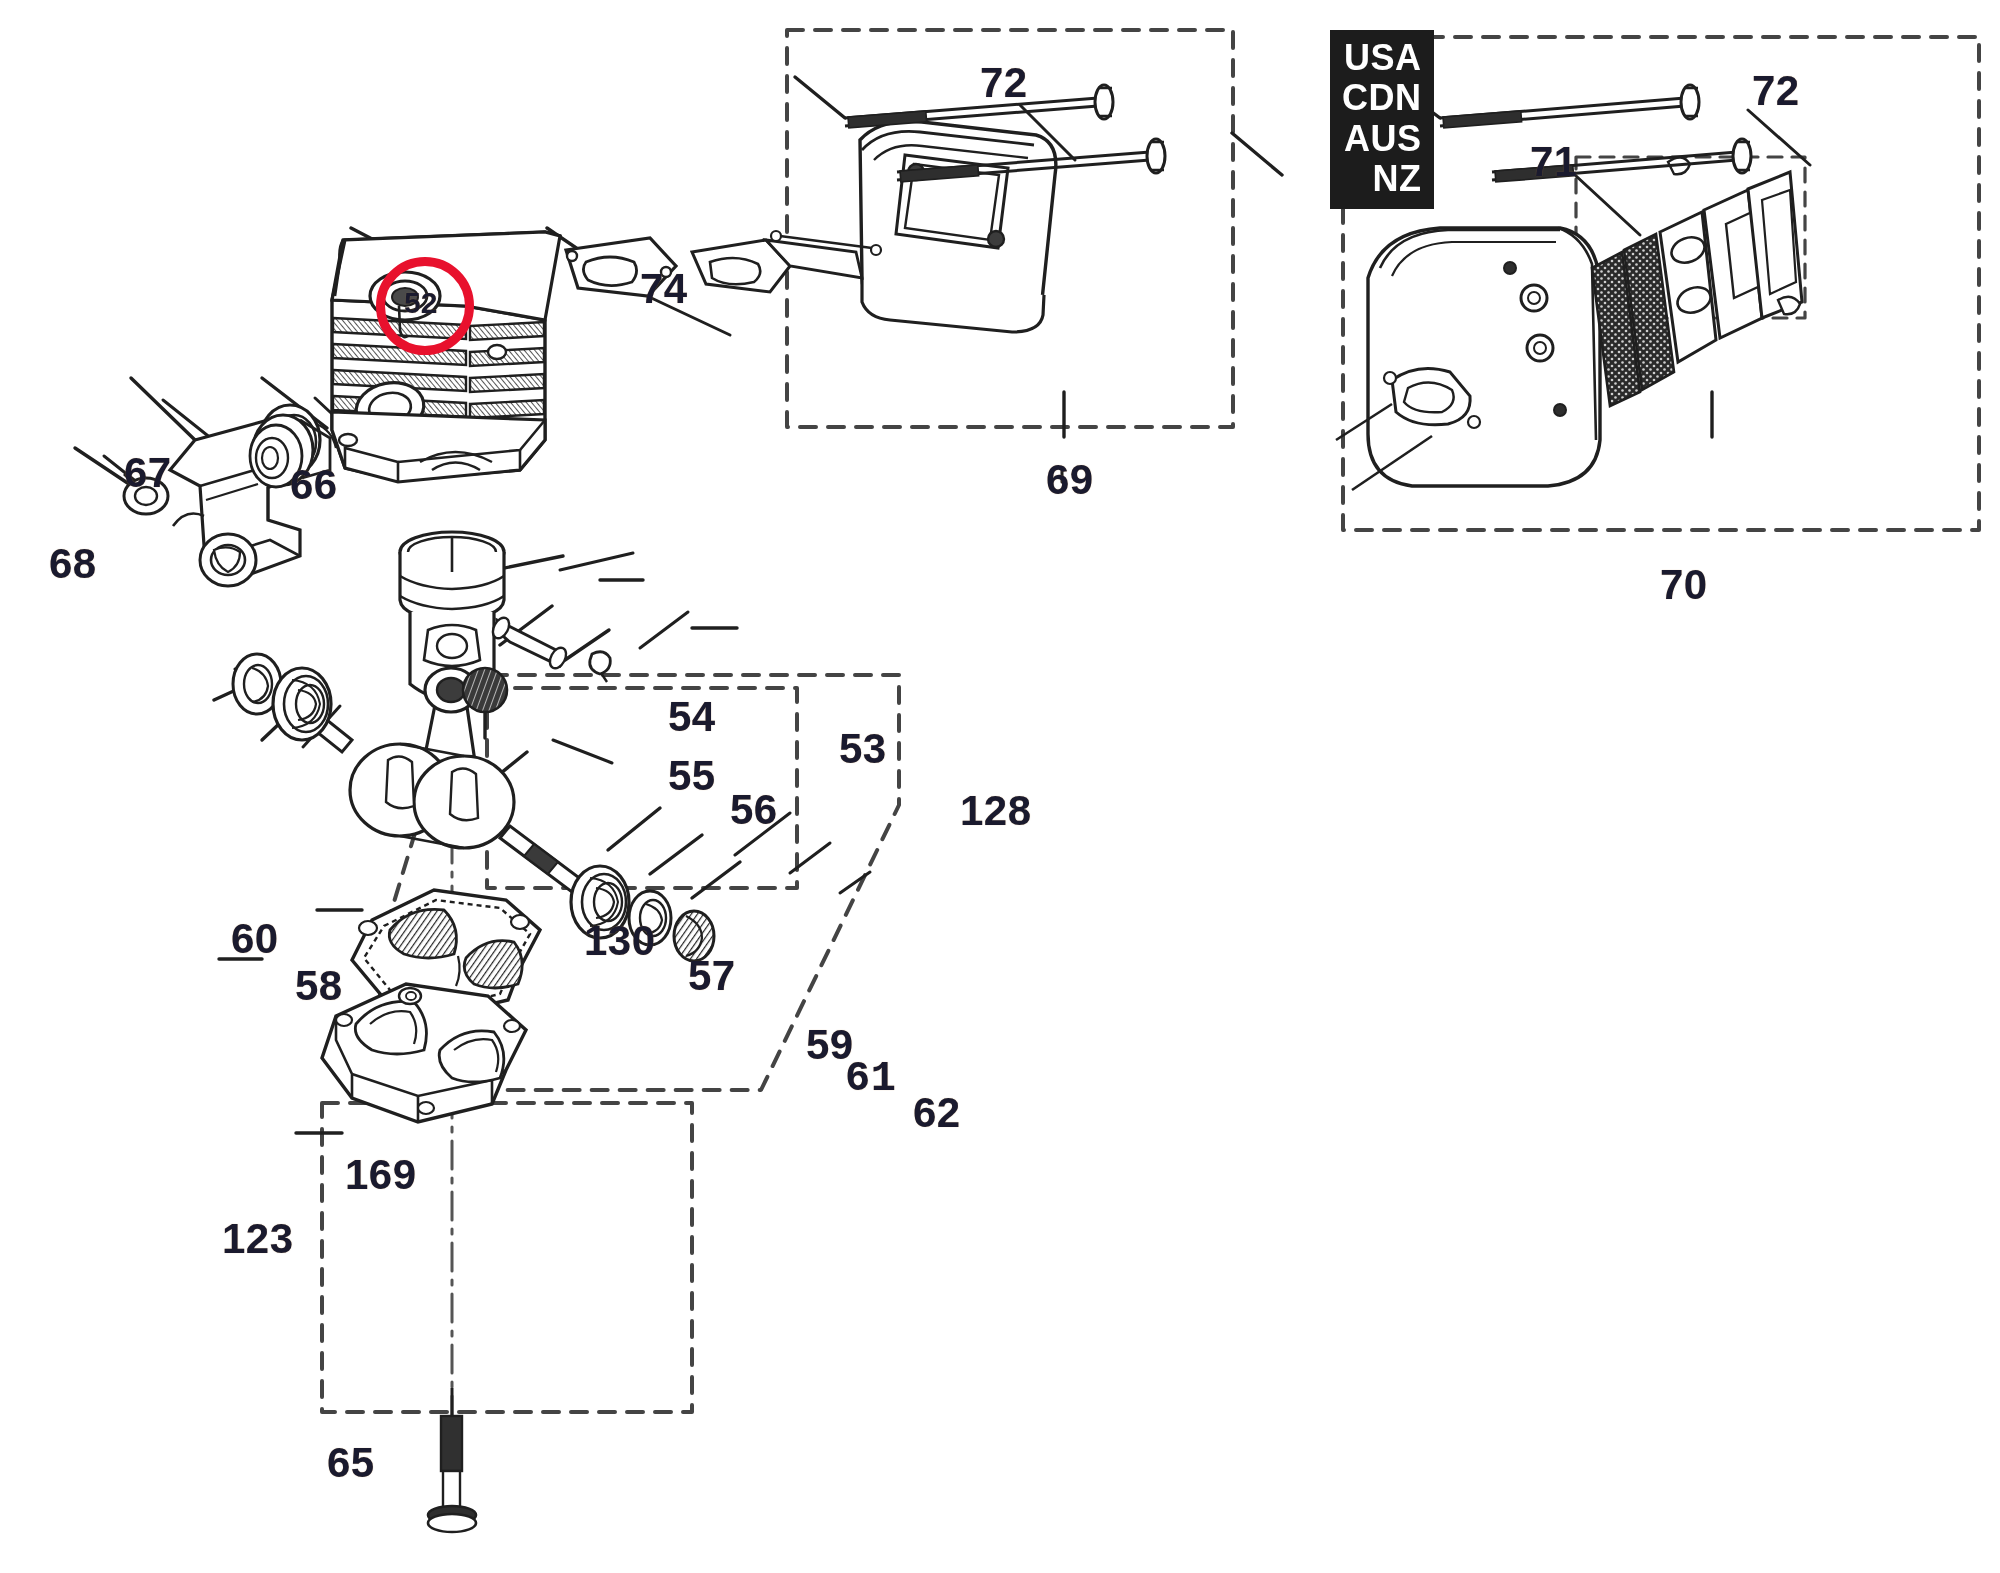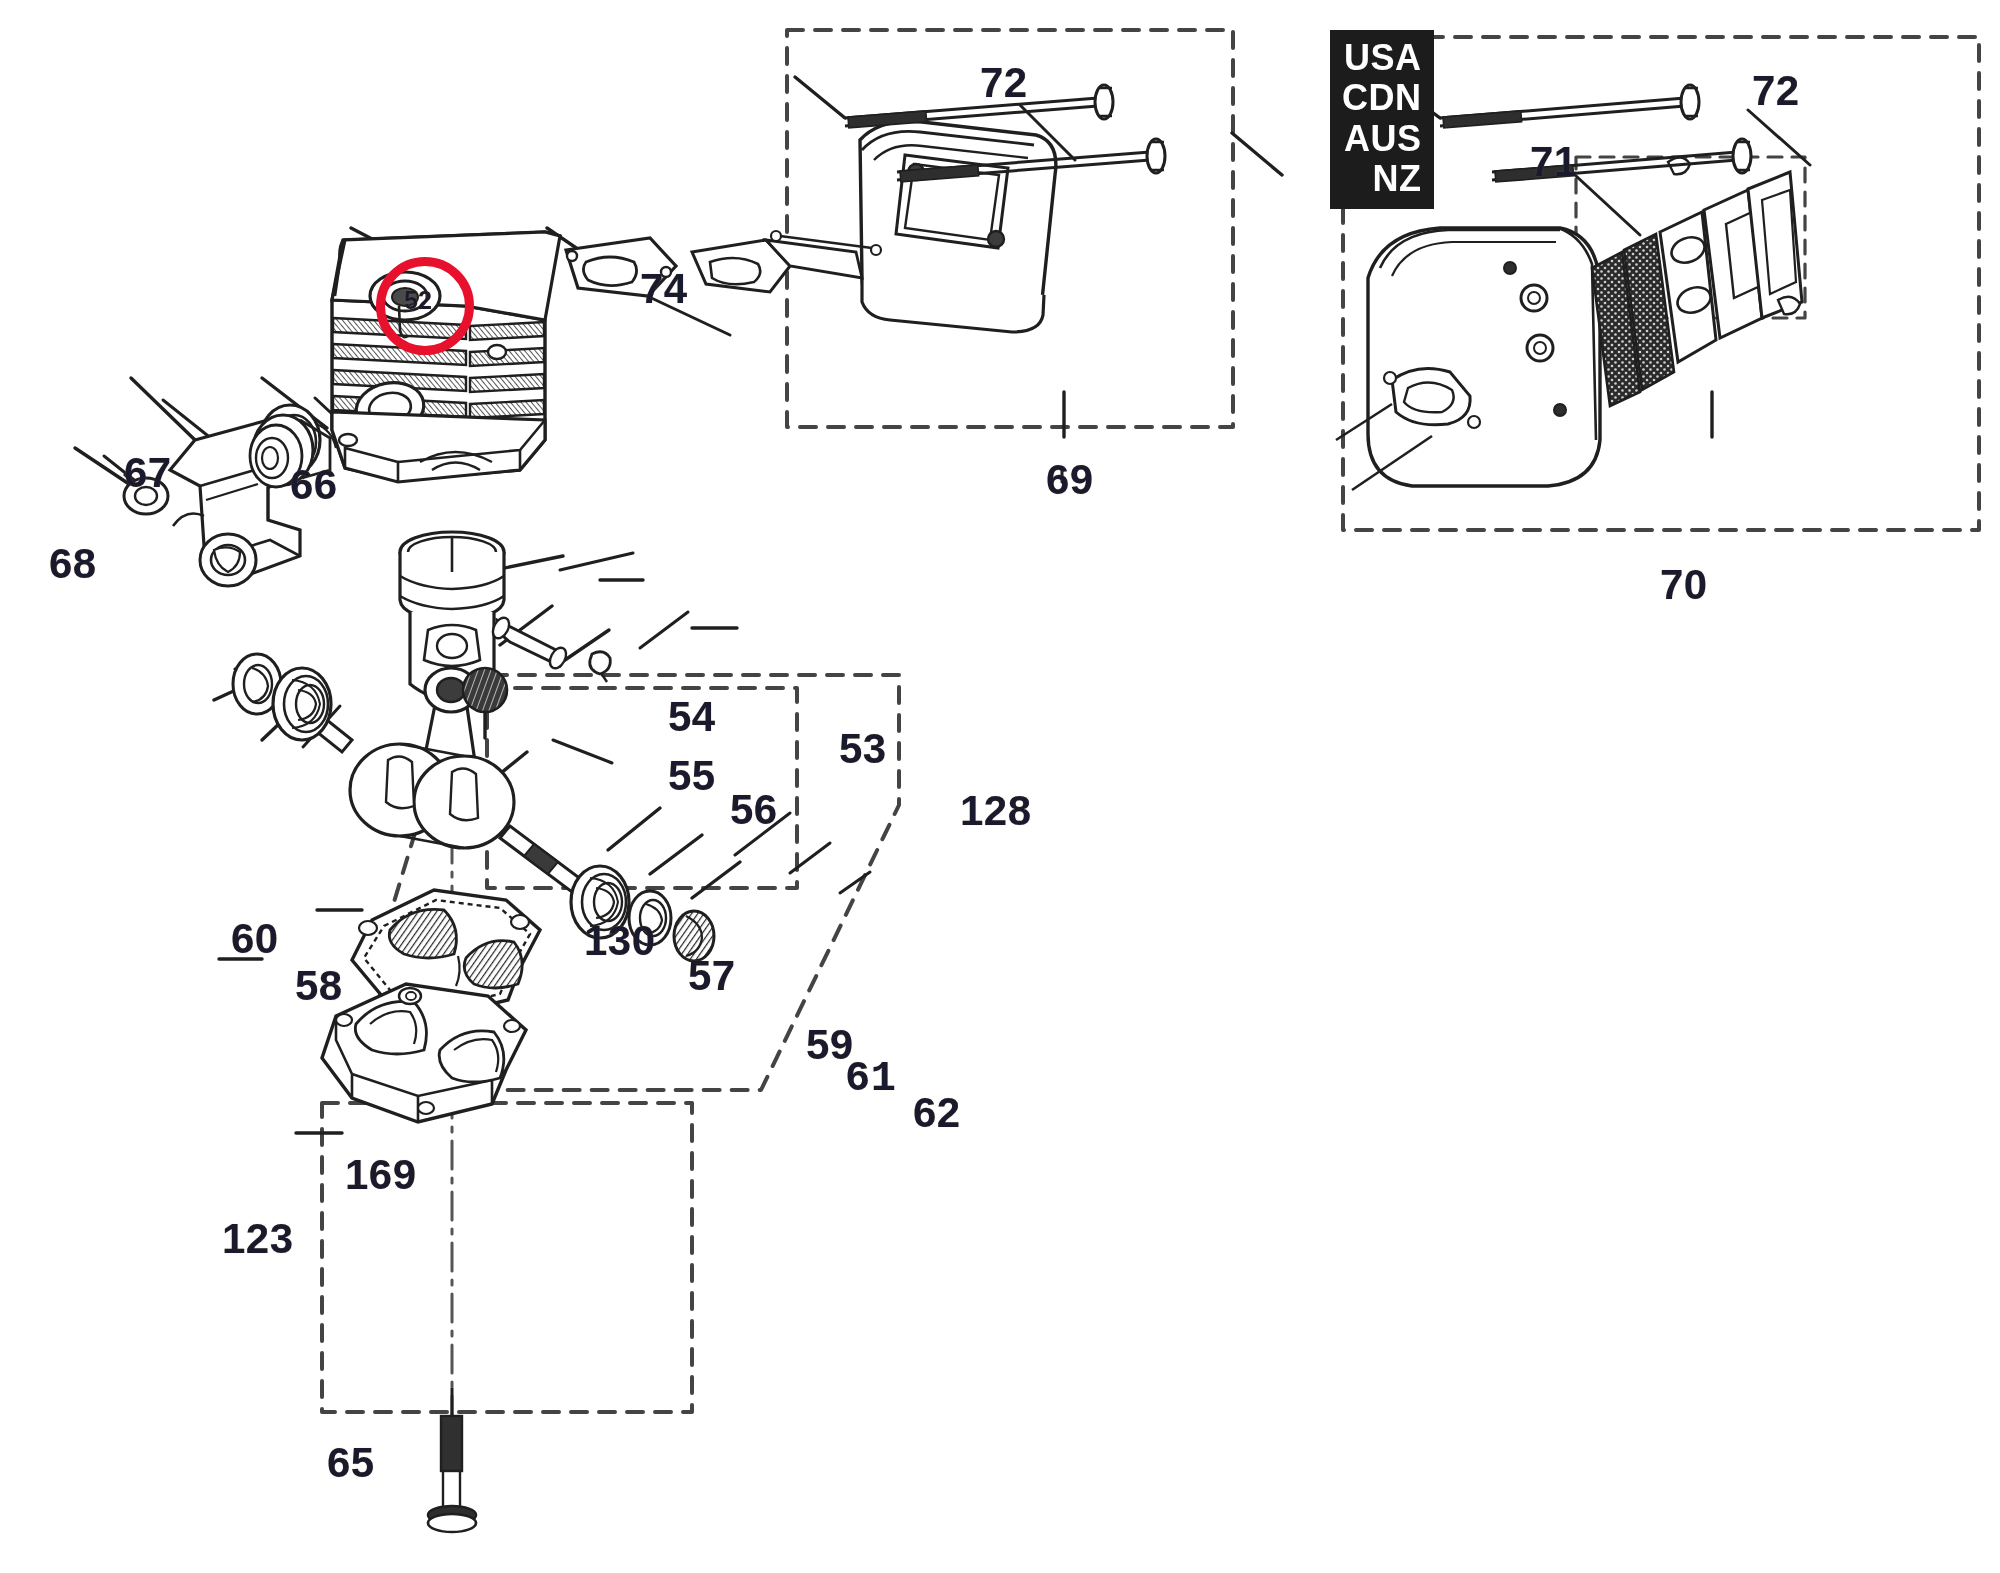--- a/index.html
+++ b/index.html
@@ -49,21 +49,21 @@
     position: absolute;
     border-radius: 50%;
     border: 9px solid #e8112d;
     box-sizing: border-box;
     background: transparent;
   }
   .hl-label {
     position: absolute;
     font-family: "Liberation Sans", sans-serif;
     font-weight: bold;
-    font-size: 25px;
+    font-size: 30px;
     color: #1a1a2e;
     line-height: 1;
     text-shadow: 0 0 1px rgba(200,140,60,0.55);
   }
 </style>
 </head>
 <body>
 
 <div id="page">
 

